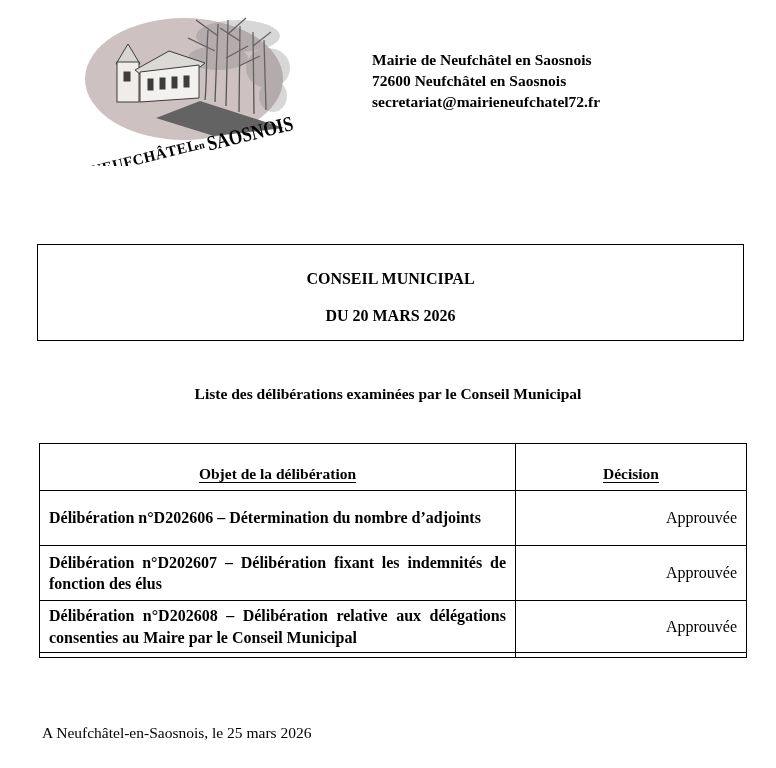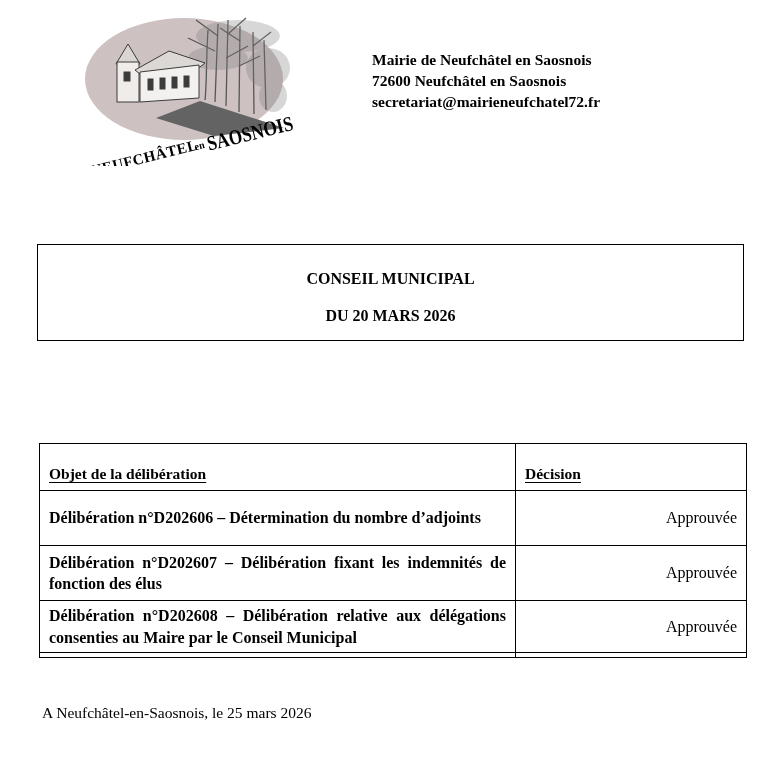--- a/index.html
+++ b/index.html
@@ -85,21 +85,21 @@
   table.delibs col.c1 { width: 476px; }
   table.delibs col.c2 { width: 231px; }
   table.delibs th,
   table.delibs td {
     border: 1px solid #000000;
     box-sizing: border-box;
     padding: 0 9px;
   }
   table.delibs th {
     height: 47px;
-    text-align: left;
+    text-align: center;
     vertical-align: bottom;
     padding-bottom: 7px;
     font-weight: bold;
     font-size: 15.5px;
   }
   table.delibs th .u {
     text-decoration: underline;
     text-underline-offset: 3px;
   }
   table.delibs tr.r1 td { height: 55px; }
@@ -110,21 +110,21 @@
     line-height: 21.5px;
   }
   td.objet { text-align: justify; font-weight: bold; }
   td.decision { text-align: right; }
   tr.sliver td { height: 5px; padding: 0; }
 
   
   .footer {
     position: absolute;
     left: 42px;
-    top: 704px;
+    top: 724px;
     font-size: 15.5px;
   }
 </style>
 </head>
 <body>
 
 <div class="page">
 
   <div class="logo">
     <svg width="228" height="160" viewBox="0 0 228 160" xmlns="http://www.w3.org/2000/svg">
@@ -178,20 +178,21 @@
     <div>Mairie de Neufchâtel en Saosnois</div>
     <div>72600 Neufchâtel en Saosnois</div>
     <div>secretariat@mairieneufchatel72.fr</div>
   </div>
 
   <div class="notice-box">
     <div class="line1">CONSEIL MUNICIPAL</div>
     <div class="line2">DU 20 MARS 2026</div>
   </div>
 
+  <div class="list-title">Liste des délibérations examinées par le Conseil Municipal</div>
 
   <table class="delibs">
     <colgroup>
       <col class="c1">
       <col class="c2">
     </colgroup>
     <tbody>
       <tr>
         <th><span class="u">Objet de la délibération</span></th>
         <th><span class="u">Décision</span></th>

